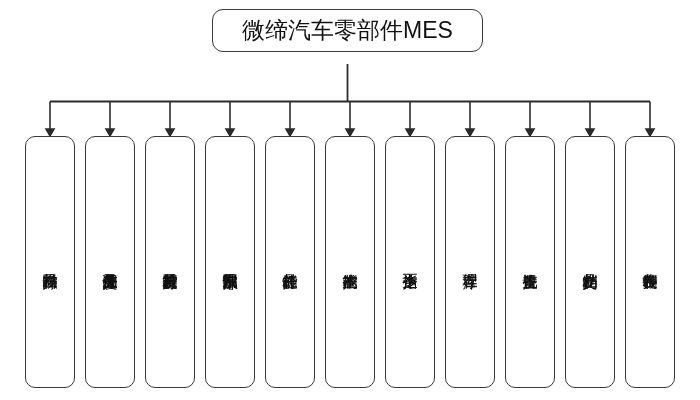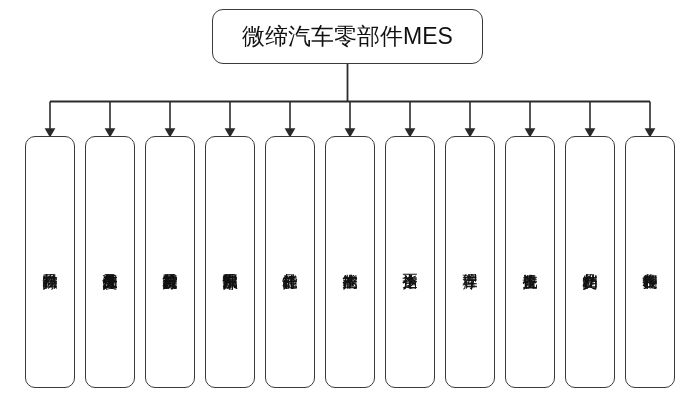--- a/index.html
+++ b/index.html
@@ -19,21 +19,21 @@
     width: 700px;
     height: 400px;
     background: #ffffff;
   }
   
   .root-node {
     position: absolute;
     left: 212px;
     top: 9px;
     width: 271px;
-    height: 55px;
+    height: 43px;
     box-sizing: border-box;
     border: 1.4px solid #3a3a3a;
     border-radius: 11px;
     background: #ffffff;
     display: flex;
     align-items: center;
     justify-content: center;
     text-align: right;
   }
   .root-title {

